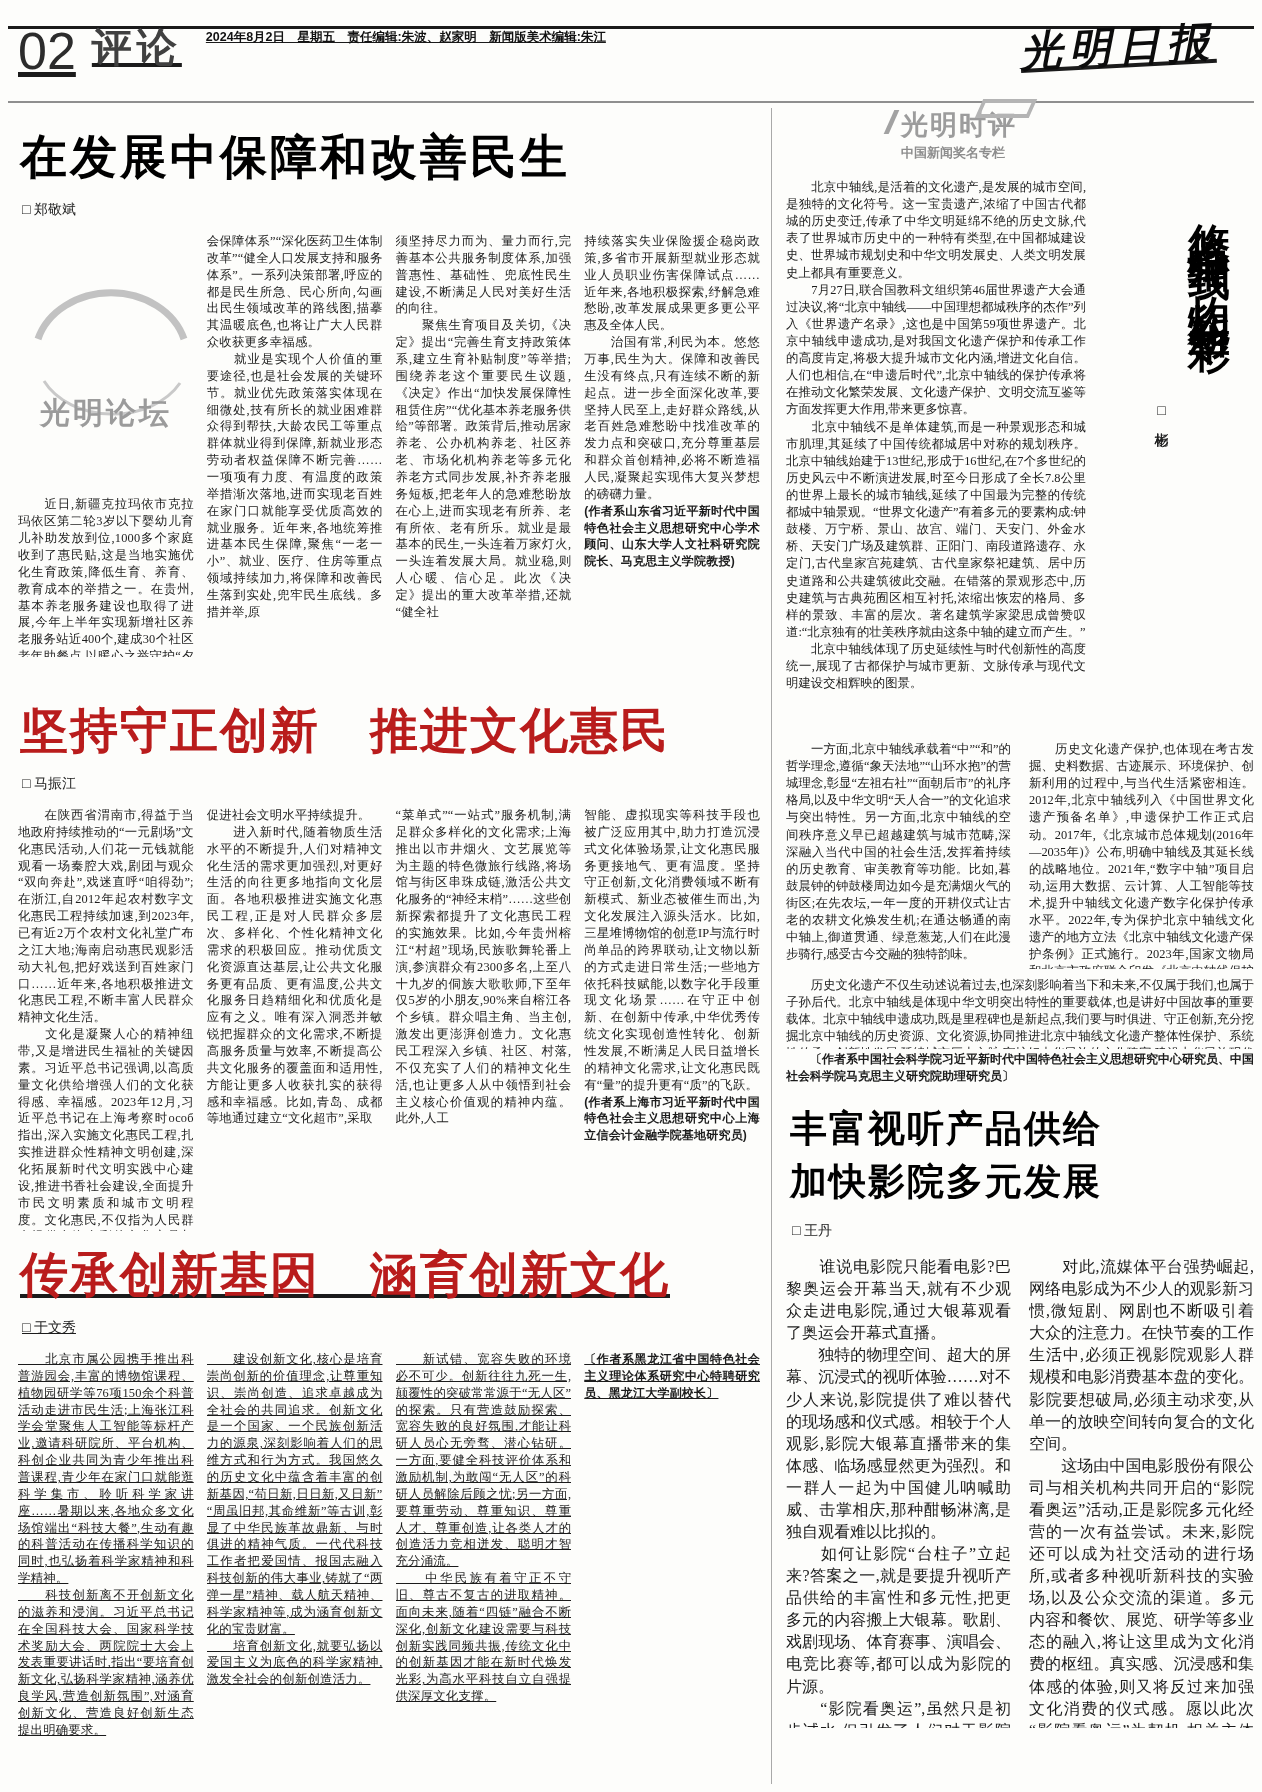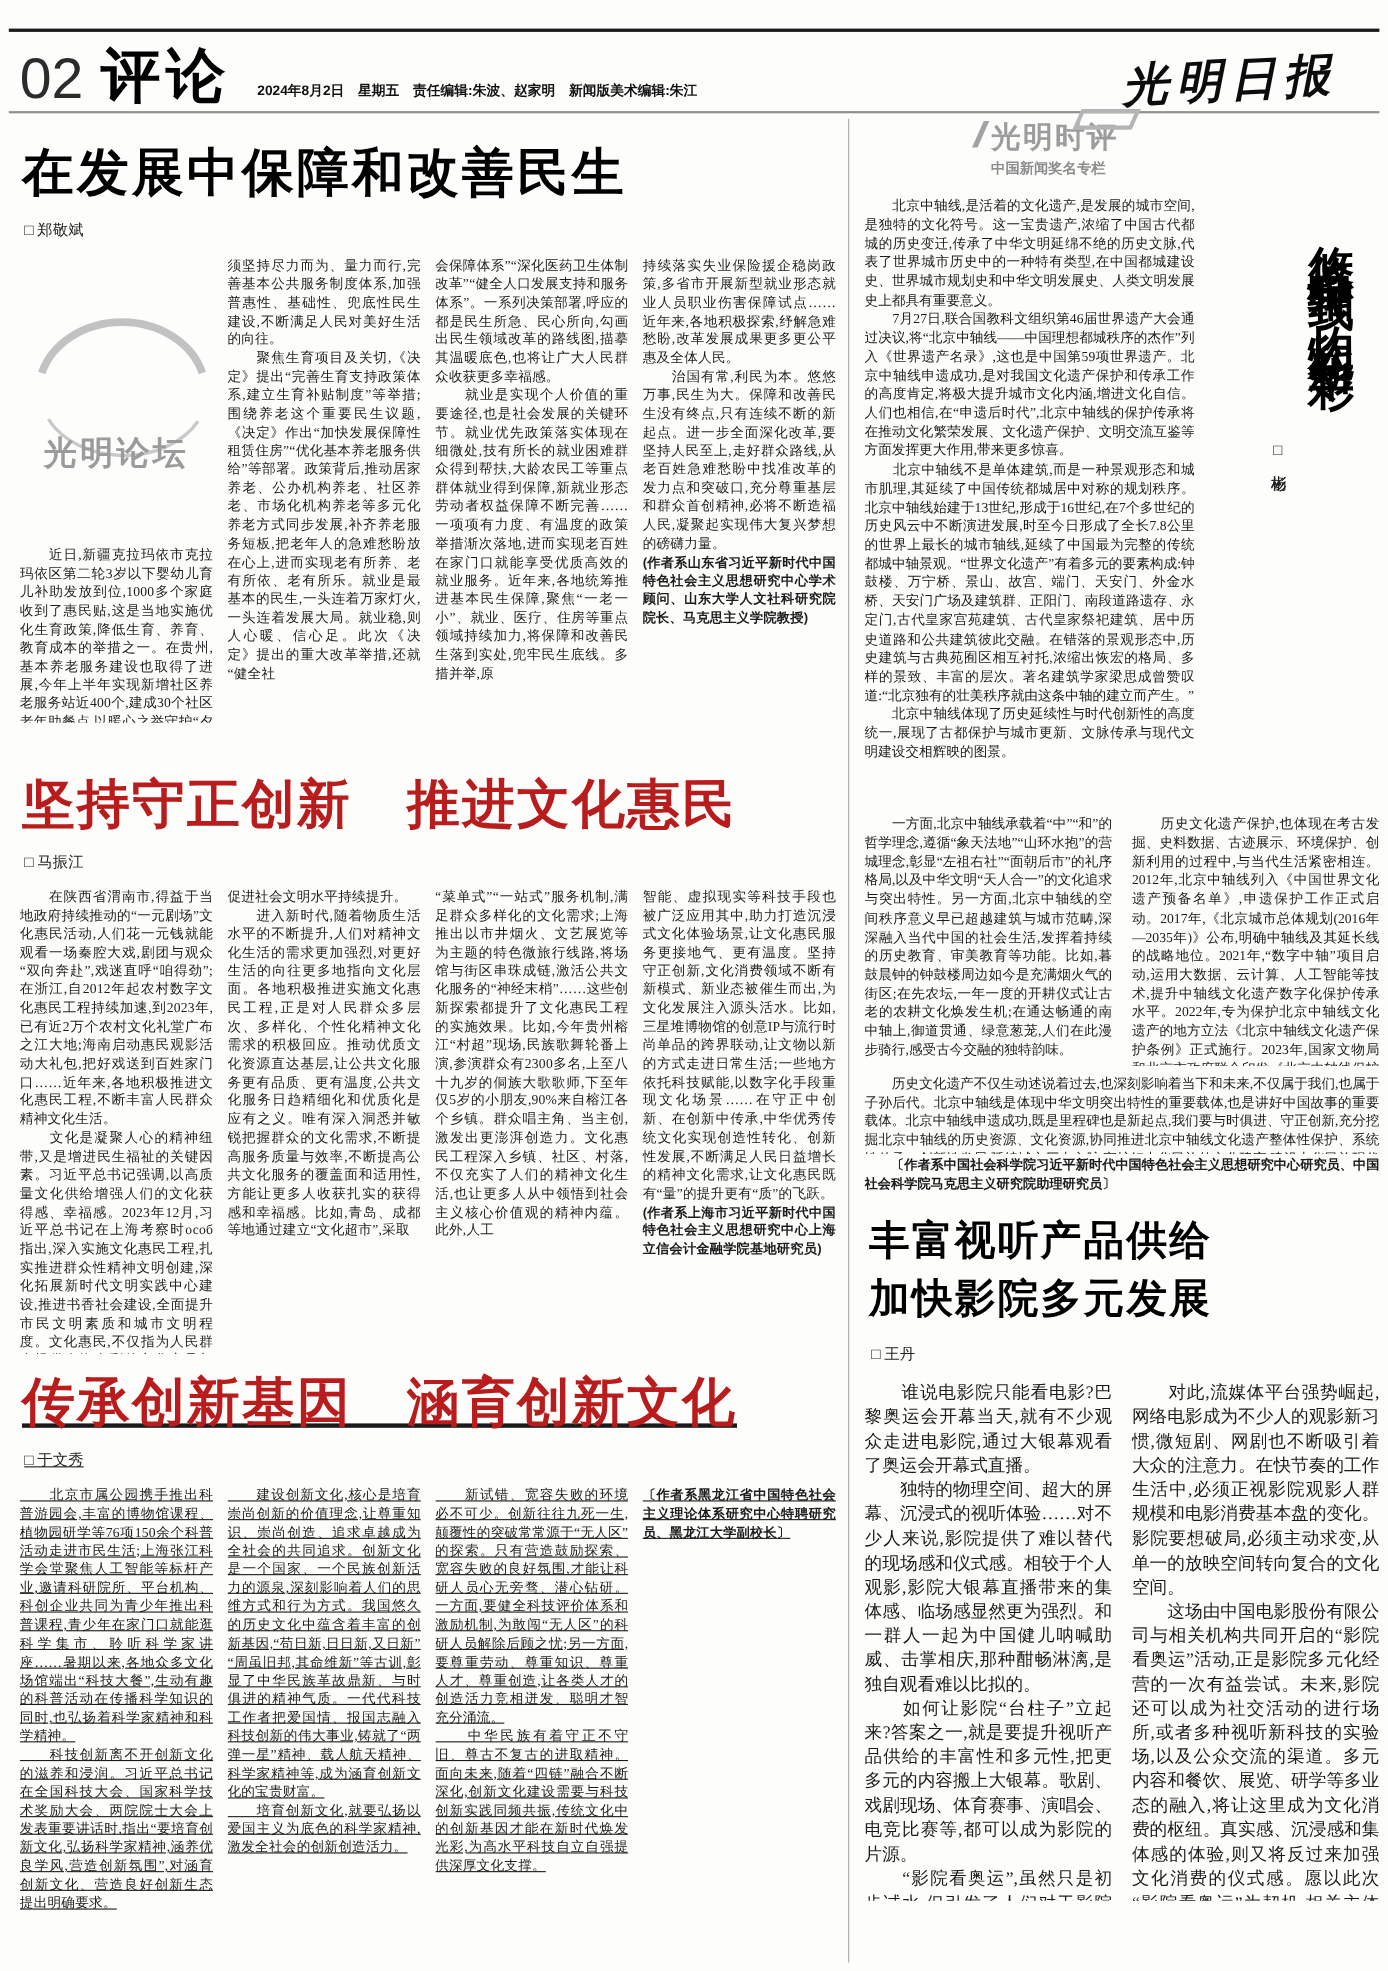--- a/index.html
+++ b/index.html
@@ -3,25 +3,25 @@
 <meta charset="utf-8">
 <style>
   html,body{margin:0;padding:0;background:#e8e8e4;}
   .page{position:relative;width:1262px;height:1792px;margin:0 auto;background:#fdfdfb;
         font-family:"Liberation Serif","DejaVu Serif",serif;color:#1b1b1b;overflow:hidden;}
   .sans{font-family:"Liberation Sans","DejaVu Sans",sans-serif;}
 
   
   .header{position:absolute;left:8px;right:8px;top:26px;height:72px;
           border-top:3px solid #1a1a1a;border-bottom:2px solid #8f8f8f;}
-  .header-inner{display:flex;align-items:flex-end;height:100%;padding:0 4px 7px 10px;box-sizing:border-box;}
+  .header-inner{display:flex;align-items:flex-start;height:100%;padding:0 4px 7px 10px;box-sizing:border-box;text-decoration:underline;}
   .page-num{font-family:"Liberation Sans","DejaVu Sans",sans-serif;font-size:52px;font-weight:400;
             color:#2c2c2c;line-height:0.85;}
-  .section-name{font-family:"Liberation Sans","DejaVu Sans",sans-serif;font-size:54px;font-weight:bold;
-            color:#000000;letter-spacing:5px;margin-left:16px;line-height:0.9;margin-top:44px;}
+  .section-name{font-family:"Liberation Sans","DejaVu Sans",sans-serif;font-size:40px;font-weight:bold;
+            color:#404040;letter-spacing:5px;margin-left:16px;line-height:0.9;}
   .date-line{font-family:"Liberation Sans","DejaVu Sans",sans-serif;font-size:12.5px;font-weight:bold;
             color:#111;margin-left:24px;margin-bottom:3px;white-space:nowrap;}
   .masthead{margin-left:auto;margin-right:34px;font-size:42px;font-weight:bold;font-style:italic;
             letter-spacing:7px;color:#0c0c0c;transform:rotate(-3deg);line-height:0.9;}
 
   .vrule{position:absolute;left:771px;top:108px;width:1px;height:1676px;background:#a9a9a9;}
 
   
   .left-sec{position:absolute;left:18px;top:110px;width:742px;}
   .art-title-xl{font-size:47px;font-weight:900;letter-spacing:3px;margin:16px 0 0 2px;color:#000;}
@@ -105,24 +105,24 @@
             <div class="forum-inner">
               <div class="forum-title sans">光明论坛</div>
               
               
               
             </div>
           </div>
           <div class="col1-text">　　近日,新疆克拉玛依市克拉玛依区第二轮3岁以下婴幼儿育儿补助发放到位,1000多个家庭收到了惠民贴,这是当地实施优化生育政策,降低生育、养育、教育成本的举措之一。在贵州,基本养老服务建设也取得了进展,今年上半年实现新增社区养老服务站近400个,建成30个社区老年助餐点,以暖心之举守护“夕阳红”。
 　　一老一小,牵动万千家庭,是“小事”,更是民生大事。各地瞄准“一老一小”难题不断推出务实举措,正是我国民生领域改革故事的生动注脚。天下之大,黎元为本;悠悠万事,民生为先。民生政策关系千家万户的切身利益,承载亿万群众的安居幸福。《中共中央关于进一步全面深化改革、推进中国式现代化的决定》(以下简称《决定》)明确提出,在发展中保障和改善民生是中国式现代化的重大任务。必</div>
         </div>
+        <div class="art-col h424">会保障体系”“深化医药卫生体制改革”“健全人口发展支持和服务体系”。一系列决策部署,呼应的都是民生所急、民心所向,勾画出民生领域改革的路线图,描摹其温暖底色,也将让广大人民群众收获更多幸福感。
+　　就业是实现个人价值的重要途径,也是社会发展的关键环节。就业优先政策落实体现在细微处,技有所长的就业困难群众得到帮扶,大龄农民工等重点群体就业得到保障,新就业形态劳动者权益保障不断完善……一项项有力度、有温度的政策举措渐次落地,进而实现老百姓在家门口就能享受优质高效的就业服务。近年来,各地统筹推进基本民生保障,聚焦“一老一小”、就业、医疗、住房等重点领域持续加力,将保障和改善民生落到实处,兜牢民生底线。多措并举,原</div>
         <div class="art-col h424">须坚持尽力而为、量力而行,完善基本公共服务制度体系,加强普惠性、基础性、兜底性民生建设,不断满足人民对美好生活的向往。
 　　聚焦生育项目及关切,《决定》提出“完善生育支持政策体系,建立生育补贴制度”等举措;围绕养老这个重要民生议题,《决定》作出“加快发展保障性租赁住房”“优化基本养老服务供给”等部署。政策背后,推动居家养老、公办机构养老、社区养老、市场化机构养老等多元化养老方式同步发展,补齐养老服务短板,把老年人的急难愁盼放在心上,进而实现老有所养、老有所依、老有所乐。就业是最基本的民生,一头连着万家灯火,一头连着发展大局。就业稳,则人心暖、信心足。此次《决定》提出的重大改革举措,还就“健全社</div>
-        <div class="art-col h424">会保障体系”“深化医药卫生体制改革”“健全人口发展支持和服务体系”。一系列决策部署,呼应的都是民生所急、民心所向,勾画出民生领域改革的路线图,描摹其温暖底色,也将让广大人民群众收获更多幸福感。
-　　就业是实现个人价值的重要途径,也是社会发展的关键环节。就业优先政策落实体现在细微处,技有所长的就业困难群众得到帮扶,大龄农民工等重点群体就业得到保障,新就业形态劳动者权益保障不断完善……一项项有力度、有温度的政策举措渐次落地,进而实现老百姓在家门口就能享受优质高效的就业服务。近年来,各地统筹推进基本民生保障,聚焦“一老一小”、就业、医疗、住房等重点领域持续加力,将保障和改善民生落到实处,兜牢民生底线。多措并举,原</div>
         <div class="art-col h424"><span>持续落实失业保险援企稳岗政策,多省市开展新型就业形态就业人员职业伤害保障试点……近年来,各地积极探索,纾解急难愁盼,改革发展成果更多更公平惠及全体人民。
 　　治国有常,利民为本。悠悠万事,民生为大。保障和改善民生没有终点,只有连续不断的新起点。进一步全面深化改革,要坚持人民至上,走好群众路线,从老百姓急难愁盼中找准改革的发力点和突破口,充分尊重基层和群众首创精神,必将不断造福人民,凝聚起实现伟大复兴梦想的磅礴力量。
 </span><span class="attr">(作者系山东省习近平新时代中国特色社会主义思想研究中心学术顾问、山东大学人文社科研究院院长、马克思主义学院教授)</span></div>
       </div>
     </div>
 
     <div class="mt42">
       <div class="art-title-lg">坚持守正创新　推进文化惠民</div>
       <div class="byline">□ 马振江</div>
       <div class="art-body">

